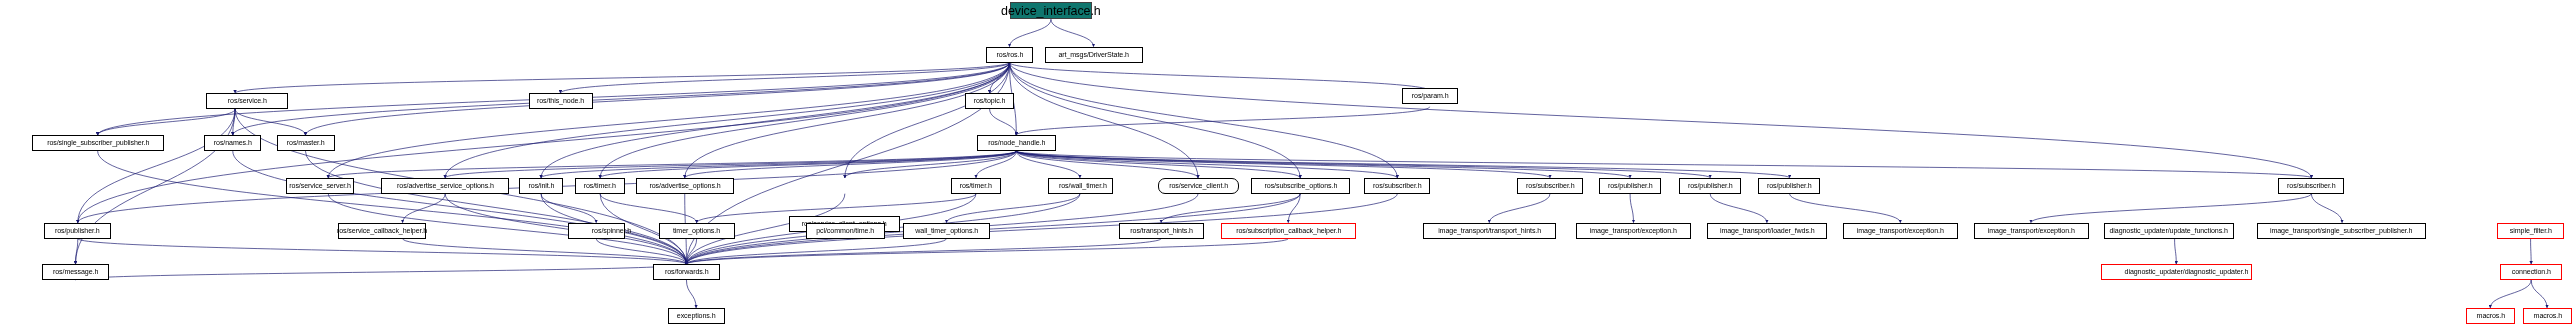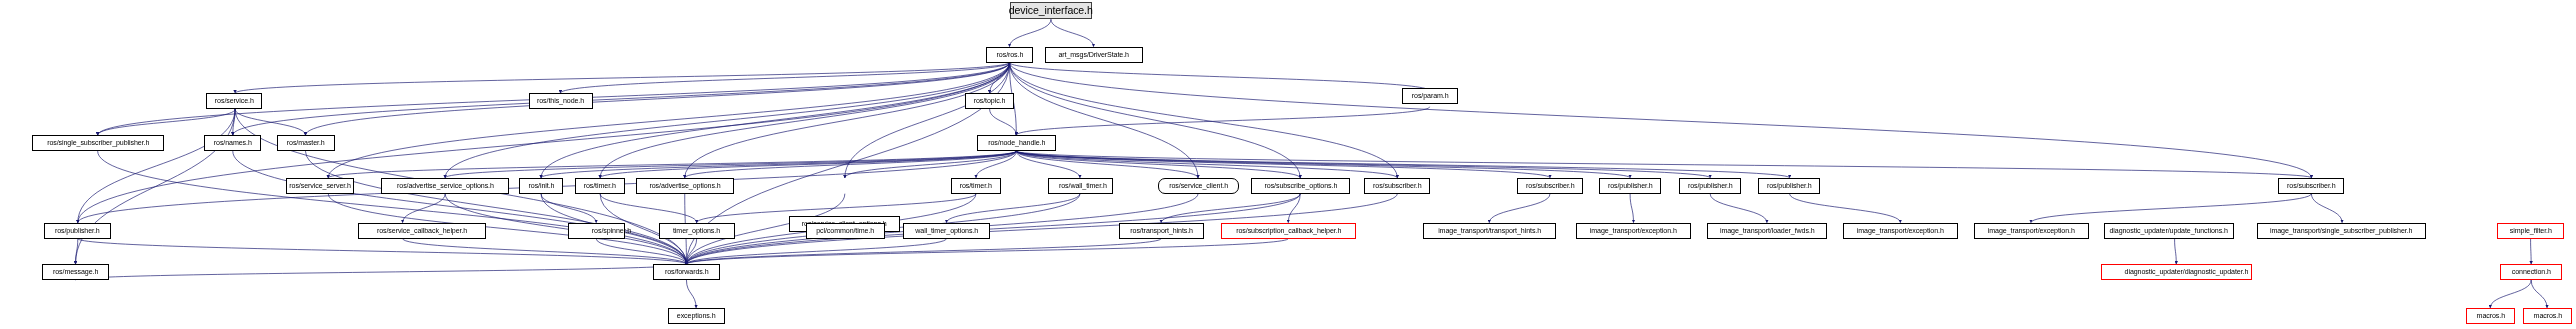--- a/index.html
+++ b/index.html
@@ -33,23 +33,23 @@
     background: #ffffff;
     color: #000000;
     white-space: nowrap;
     line-height: 1;
     letter-spacing: -0.1px;
     height: 16px;
     padding: 0 3.4px;
     font-size: 7.4px;
   }
   .node.root {
-    background: #e5e5e5;
+    background: #0f766e;
     border: 1.1px solid #404040;
-    font-size: 11px;
+    font-size: 13px;
     height: 17px;
   }
   .node.missing {
     border: 0.6px solid #ff0000;
   }
   .node .label {
     display: block;
     transform: scaleX(0.96);
     transform-origin: center;
   }
@@ -158,21 +158,21 @@
   <div id="nodes-group">
       <div class="node root" style="left: 1010px; top: 2.3px; width: 82px;">
         <span class="label">device_interface.h</span>
       </div>
       <div class="node" style="left: 986px; top: 47px; width: 47px;">
         <span class="label">ros/ros.h</span>
       </div>
       <div class="node" style="left: 1045px; top: 47px; width: 98px;">
         <span class="label">art_msgs/DriverState.h</span>
       </div>
-      <div class="node" style="left: 206px; top: 93px; width: 56px;">
+      <div class="node" style="left: 206px; top: 93px; width: 82px;">
         <span class="label">ros/service.h</span>
       </div>
       <div class="node" style="left: 529px; top: 93px; width: 64px;">
         <span class="label">ros/this_node.h</span>
       </div>
       <div class="node" style="left: 965px; top: 93px; width: 49px;">
         <span class="label">ros/topic.h</span>
       </div>
       <div class="node" style="left: 1402px; top: 88px; width: 56px;">
         <span class="label">ros/param.h</span>
@@ -233,21 +233,21 @@
       </div>
       <div class="node" style="left: 1758px; top: 178px; width: 62px;">
         <span class="label">ros/publisher.h</span>
       </div>
       <div class="node" style="left: 2278px; top: 178px; width: 66px;">
         <span class="label">ros/subscriber.h</span>
       </div>
       <div class="node" style="left: 44px; top: 223px; width: 67px;">
         <span class="label">ros/publisher.h</span>
       </div>
-      <div class="node" style="left: 358px; top: 223px; width: 128px;">
+      <div class="node" style="left: 338px; top: 223px; width: 88px;">
         <span class="label">ros/service_callback_helper.h</span>
       </div>
       <div class="node" style="left: 568px; top: 223px; width: 57px; padding-left: 34px;">
         <span class="label">ros/spinner.h</span>
       </div>
       <div class="node" style="left: 659px; top: 223px; width: 76px;">
         <span class="label">timer_options.h</span>
       </div>
       <div class="node" style="left: 806px; top: 223px; width: 79px;">
         <span class="label">pcl/common/time.h</span>

